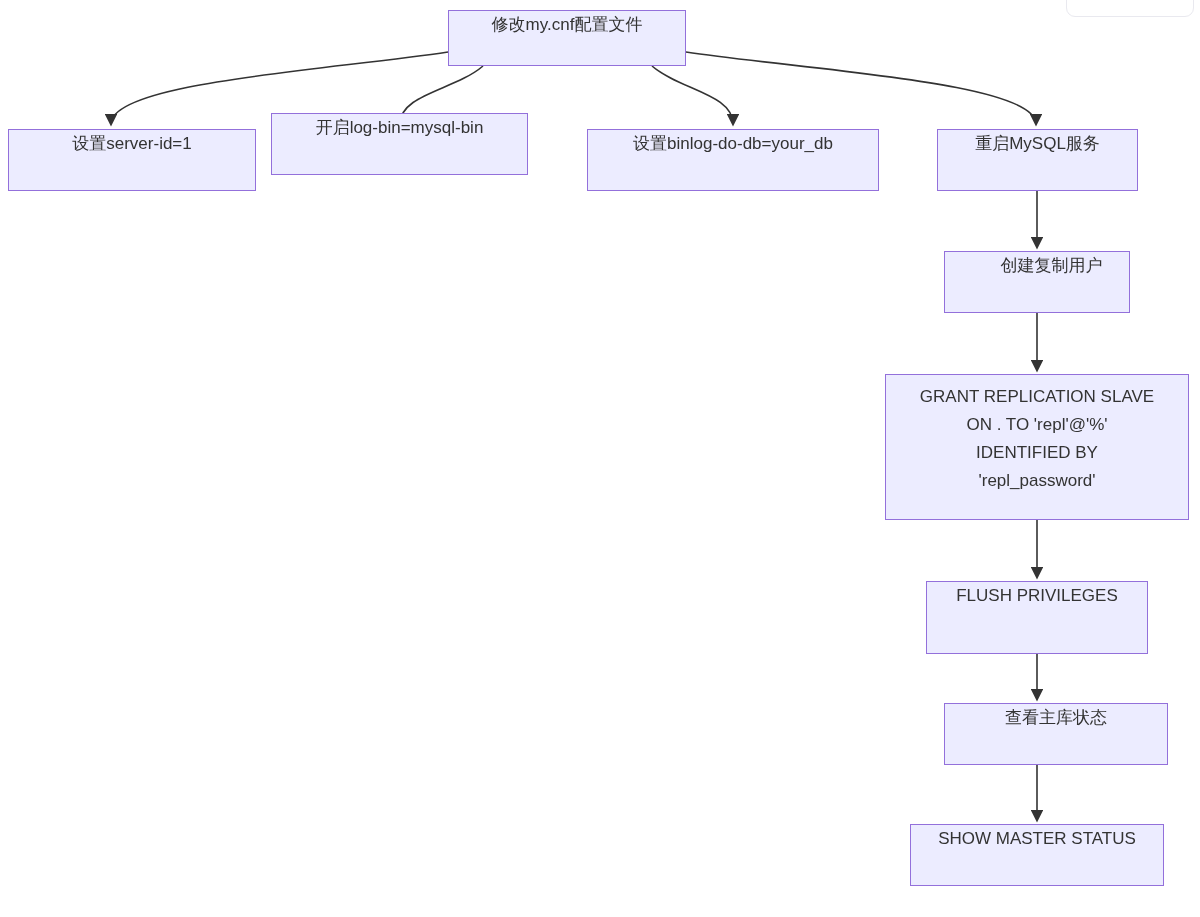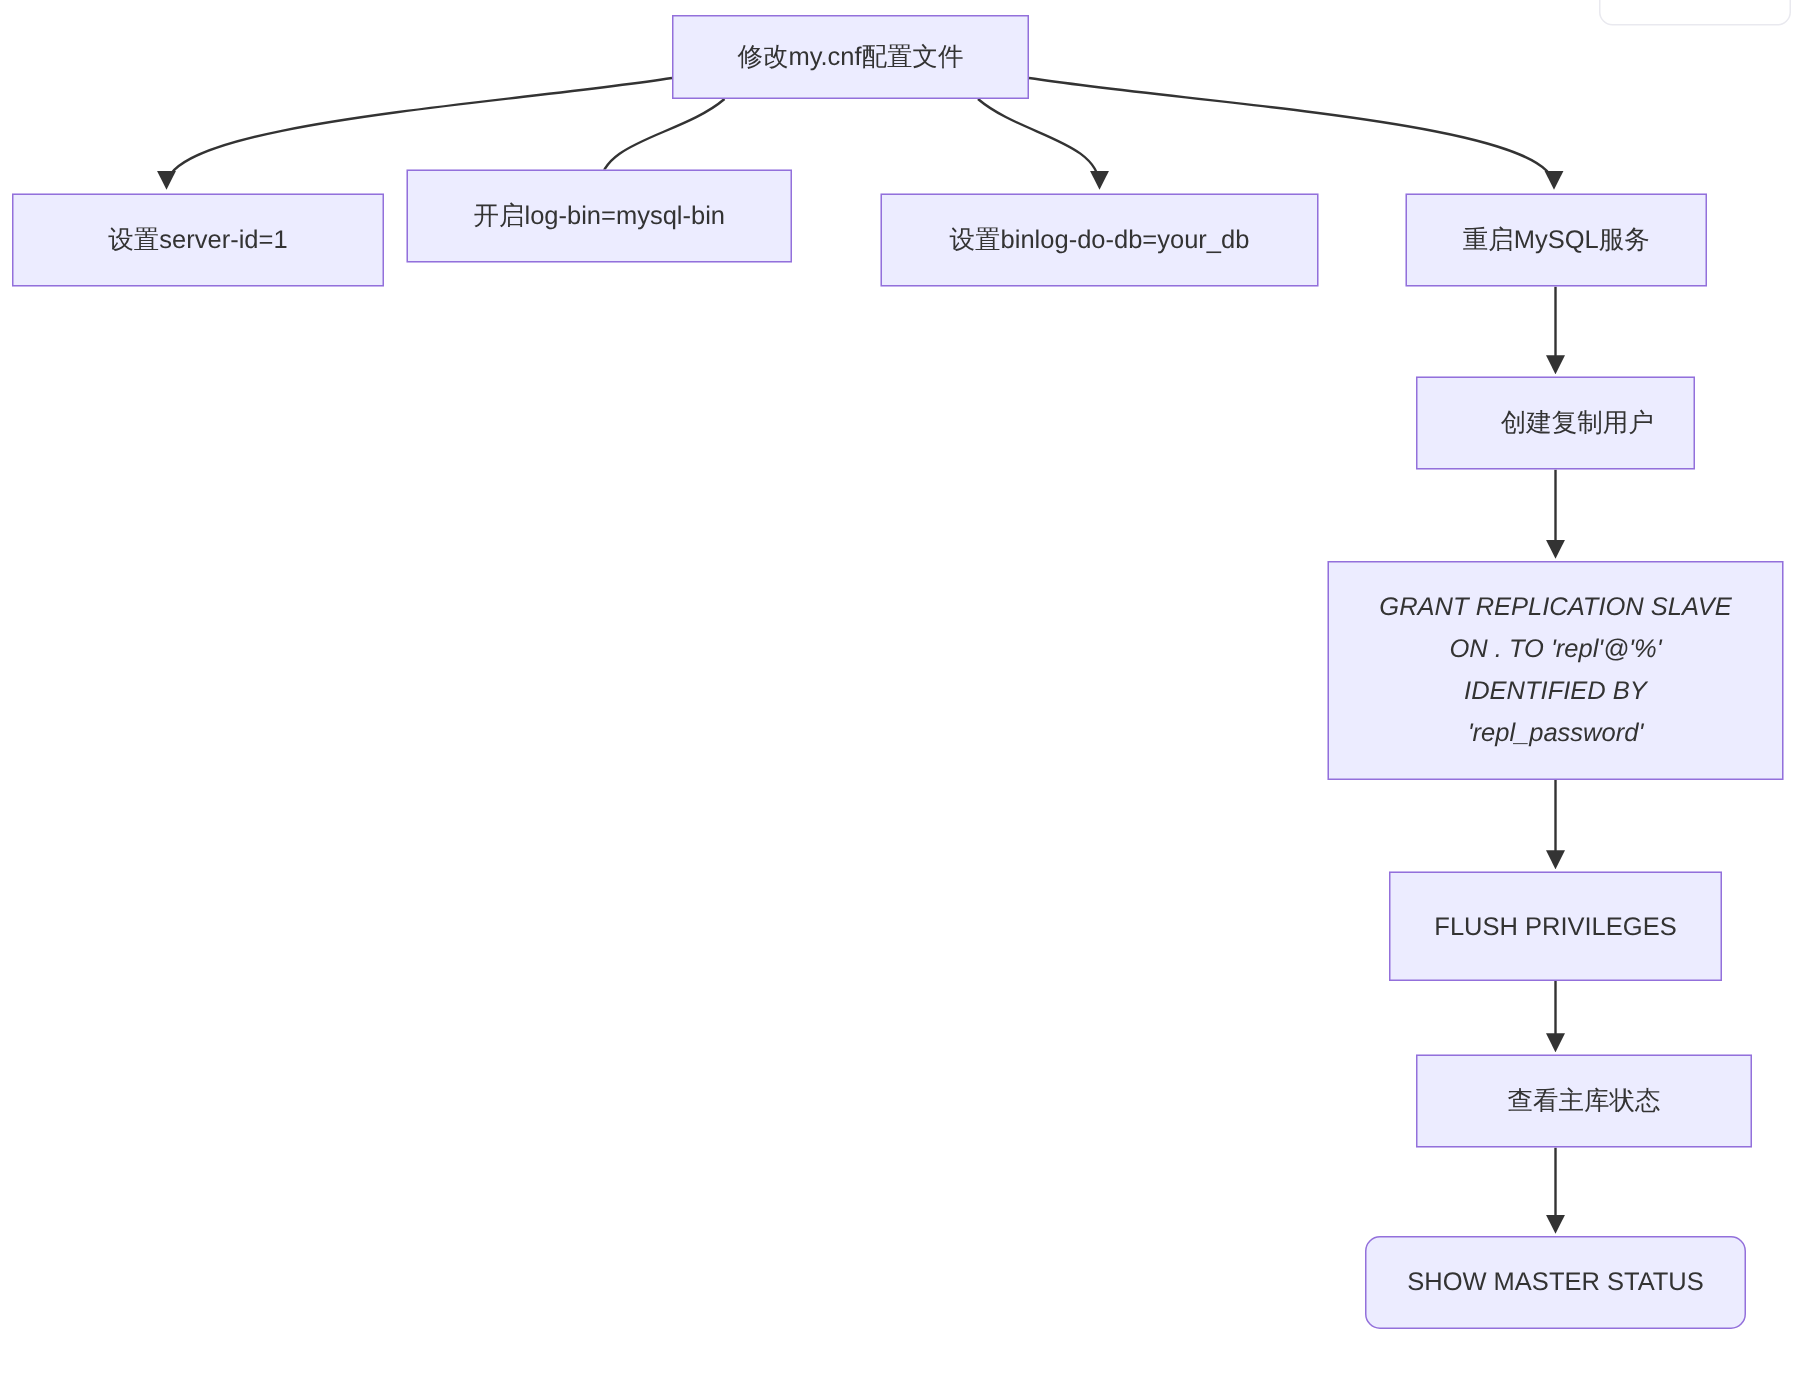--- a/index.html
+++ b/index.html
@@ -23,39 +23,39 @@
     width: 1200px; height: 917px;
     pointer-events: none;
   }
   .node {
     position: absolute;
     box-sizing: border-box;
     background: #ECECFF;
     border: 1px solid #9370DB;
     color: #333333;
     display: flex;
-    align-items: center;
+    align-items: flex-start;
     justify-content: center;
     text-align: center;
     font-size: 17px;
     line-height: 28px;
     white-space: pre-line;
     z-index: 2;
   }
   
   .n-a { left: 448px; top: 10px;  width: 238px; height: 56px; }
   .n-b { left: 8px;   top: 129px; width: 248px; height: 62px; }
   .n-c { left: 271px; top: 113px; width: 257px; height: 62px; }
   .n-d { left: 587px; top: 129px; width: 292px; height: 62px; }
   .n-e { left: 937px; top: 129px; width: 201px; height: 62px; }
   .n-f { left: 944px; top: 251px; width: 186px; height: 62px; padding-left: 29px; }
-  .n-g { left: 885px; top: 374px; width: 304px; height: 146px; padding: 8px 14px; font-style: italic; }
+  .n-g { left: 885px; top: 374px; width: 304px; height: 146px; padding: 8px 14px; }
   .n-h { left: 926px; top: 581px; width: 222px; height: 73px; }
   .n-i { left: 944px; top: 703px; width: 224px; height: 62px; }
-  .n-j { left: 910px; top: 824px; width: 254px; height: 62px; border-radius: 10px; }
+  .n-j { left: 910px; top: 824px; width: 254px; height: 62px; }
 
   .clipped-panel {
     position: absolute;
     left: 1066px;
     top: -22px;
     width: 126px;
     height: 37px;
     background: #ffffff;
     border: 1px solid #e9e9ef;
     border-radius: 9px;

